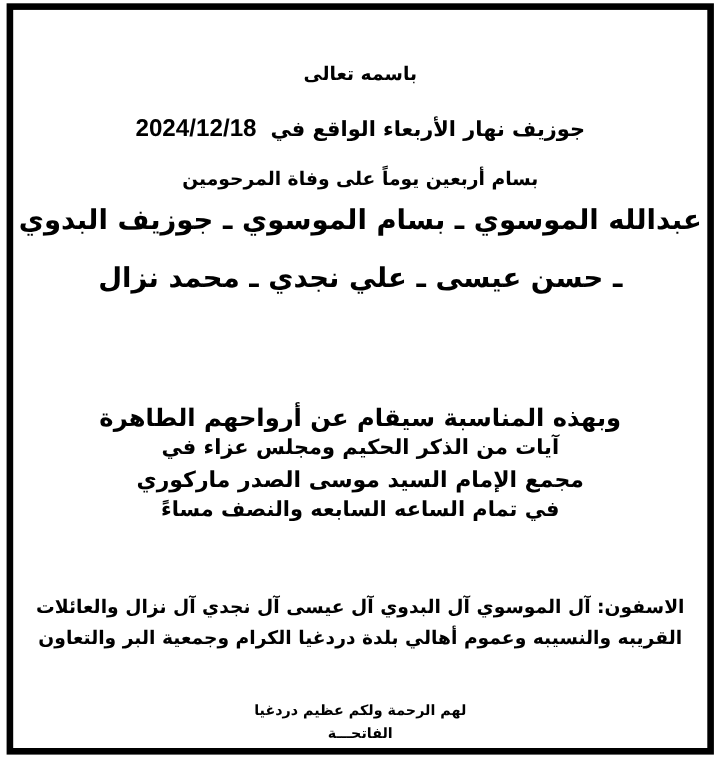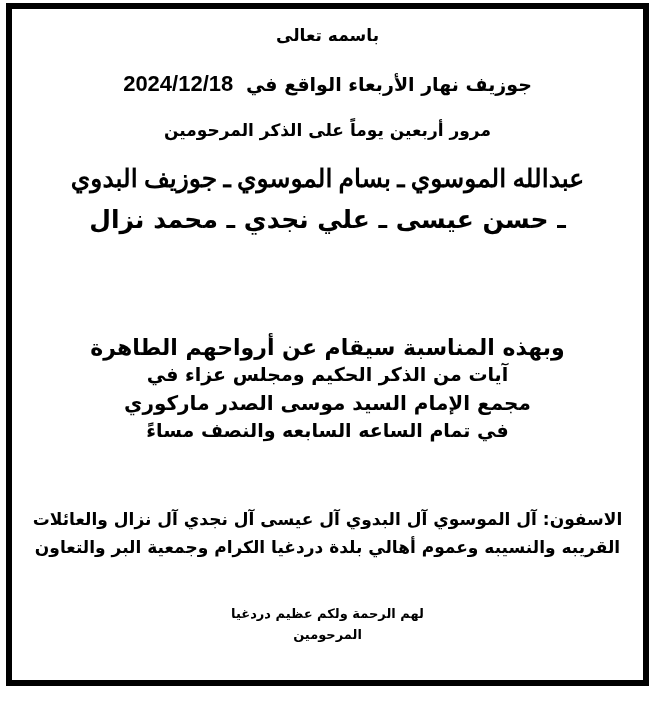--- a/index.html
+++ b/index.html
@@ -26,26 +26,27 @@
     }
     .line {
       position: absolute;
       left: 0;
       right: 0;
       text-align: center;
       direction: rtl;
       font-weight: bold;
       white-space: nowrap;
       line-height: 1;
+      margin-top: 33px;
     }
     .l-basmala { top: 18px; font-size: 17px; }
     .l-date { top: 64px; font-size: 19px; }
     .l-date .date-num { font-family: "Liberation Sans", sans-serif; font-size: 22px; margin-right: 6px; }
     .l-forty { top: 113px; font-size: 17px; }
-    .l-names1 { top: 157px; font-size: 25px; font-family: Liberation Serif, serif; }
+    .l-names1 { top: 145px; font-size: 25px; }
     .l-names2 { top: 198px; font-size: 25px; }
     .l-occ1 { top: 328px; font-size: 22px; }
     .l-occ2 { top: 356px; font-size: 19px; }
     .l-occ3 { top: 384px; font-size: 20px; }
     .l-occ4 { top: 412px; font-size: 19px; }
     .l-mourn1 { top: 502px; font-size: 17px; }
     .l-mourn2 { top: 530px; font-size: 17px; }
     .l-closing1 { top: 598px; font-size: 13px; }
     .l-closing2 { top: 619px; font-size: 13px; }
   </style>
@@ -53,28 +54,28 @@
 <body>
 
 <div class="frame">
   <div class="line l-basmala">باسمه تعالى</div>
 
   <div class="line l-date">
     <span>جوزيف نهار الأربعاء الواقع في</span>
     <span class="date-num" dir="ltr">2024/12/18</span>
   </div>
 
-  <div class="line l-forty">مرور أربعين يوماً على الذكر المرحومين</div>
+  <div class="line l-forty">بسام أربعين يوماً على وفاة المرحومين</div>
 
   <div class="line l-names1">عبدالله الموسوي ـ بسام الموسوي ـ جوزيف البدوي</div>
   <div class="line l-names2">ـ حسن عيسى ـ علي نجدي ـ محمد نزال</div>
 
   <div class="line l-occ1">وبهذه المناسبة سيقام عن أرواحهم الطاهرة</div>
   <div class="line l-occ2">آيات من الذكر الحكيم ومجلس عزاء في</div>
   <div class="line l-occ3">مجمع الإمام السيد موسى الصدر ماركوري</div>
   <div class="line l-occ4">في تمام الساعه السابعه والنصف مساءً</div>
 
   <div class="line l-mourn1">الاسفون: آل الموسوي آل البدوي آل عيسى آل نجدي آل نزال والعائلات</div>
   <div class="line l-mourn2">القريبه والنسيبه وعموم أهالي بلدة دردغيا الكرام وجمعية البر والتعاون</div>
 
   <div class="line l-closing1">لهم الرحمة ولكم عظيم دردغيا</div>
-  <div class="line l-closing2">المرحومين</div>
+  <div class="line l-closing2">الفاتحـــة</div>
 </div>
 
 </body></html>

